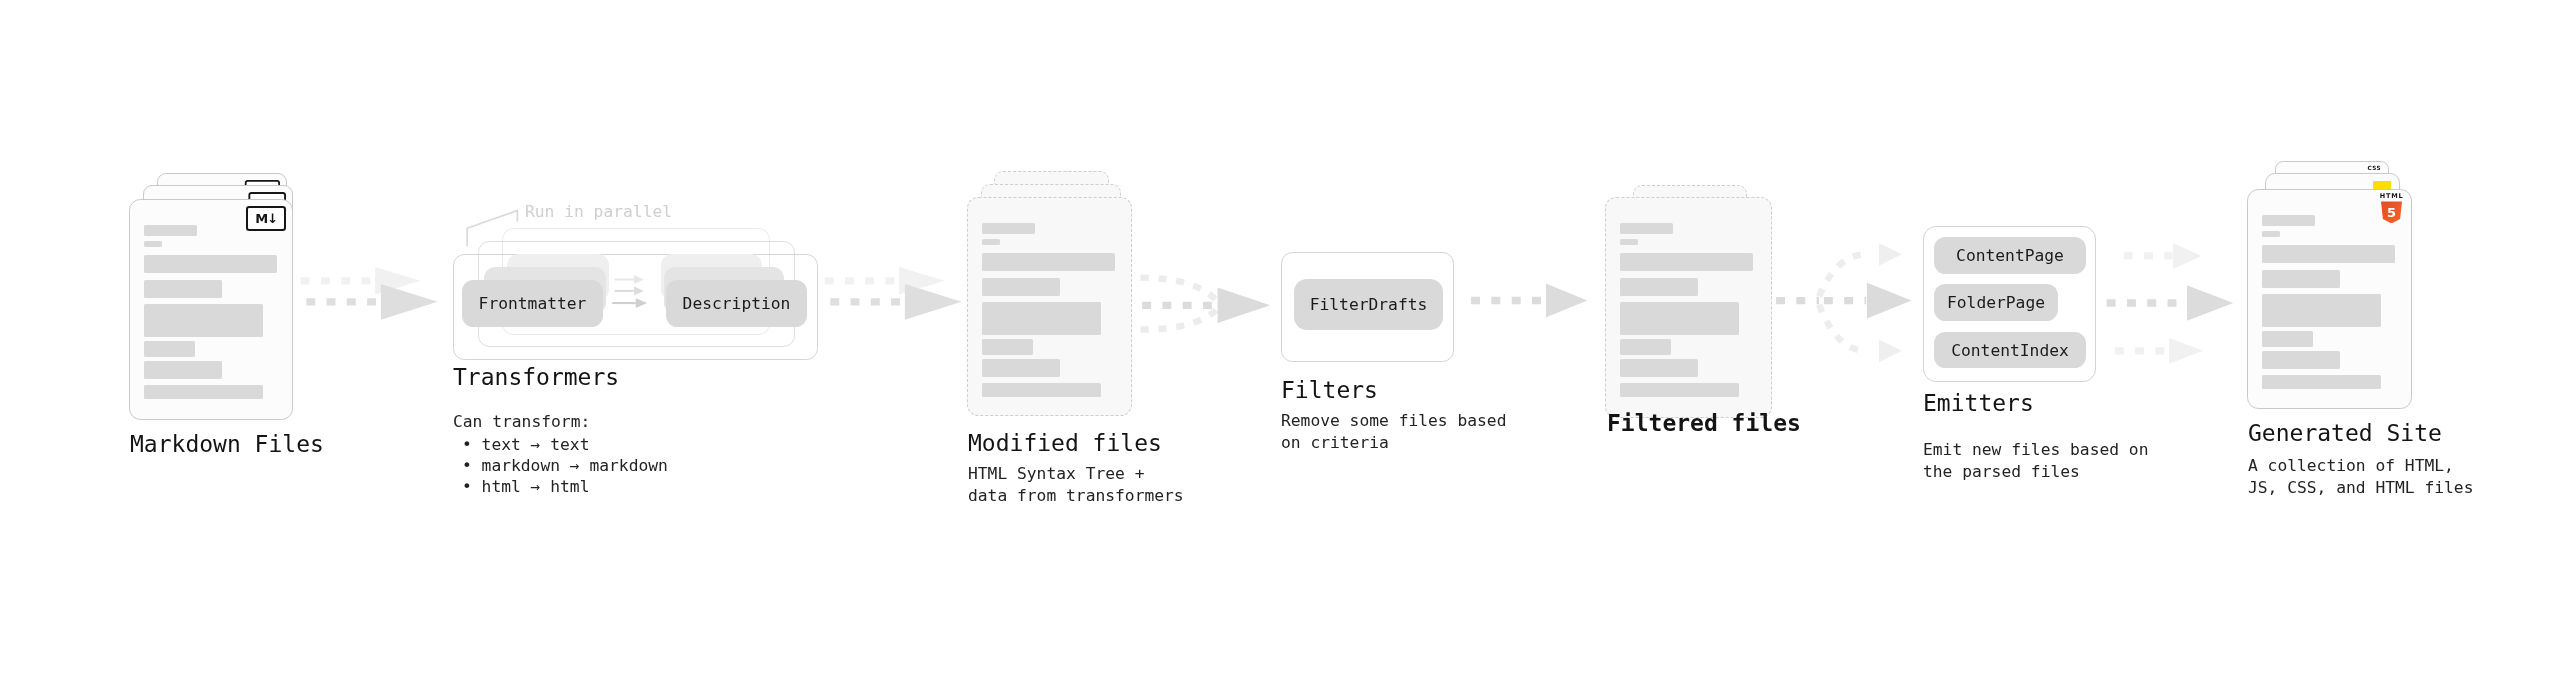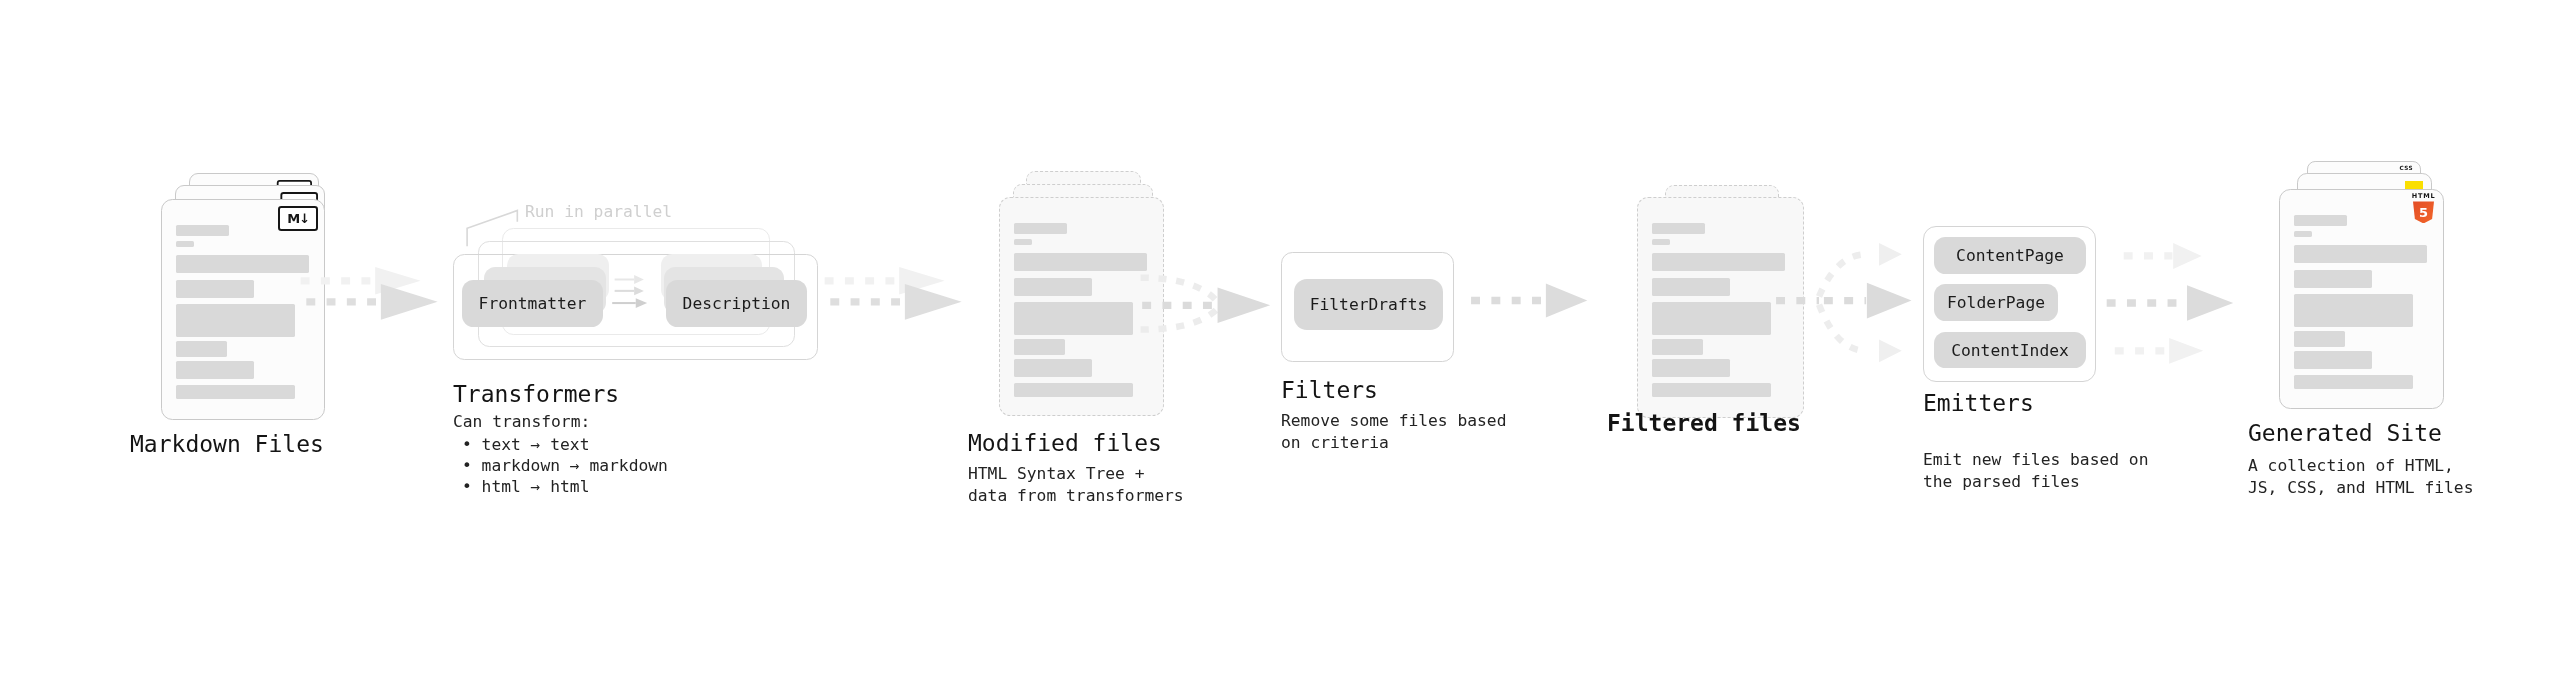--- a/index.html
+++ b/index.html
@@ -2,21 +2,21 @@
 <html style="font-size:13px"><head>
 <meta charset="utf-8">
 <style>
   html,body{margin:0;padding:0;background:#ffffff;}
   .canvas{
     position:relative;width:2576px;height:681px;background:#ffffff;overflow:hidden;
     font-family:"DejaVu Sans Mono","Liberation Mono",monospace;color:#1b1b1b;
   }
 
   
-  .doc{position:absolute;box-sizing:border-box;background:#fcfcfc;border:1.6px solid #c9c9c9;border-radius:11.4px;margin-left:32px;}
+  .doc{position:absolute;box-sizing:border-box;background:#fcfcfc;border:1.6px solid #c9c9c9;border-radius:11.4px;}
   .doc.dashed{border-style:dashed;border-color:#cecece;background:#f8f8f8;}
   .doc.small-r{border-radius:9px;}
 
   
   .sk{position:absolute;left:14px;background:#d9d9d9;border-radius:1.6px;}
   .sk1{top:25px;width:53px;height:10.6px;}
   .sk2{top:41px;width:18px;height:5.7px;}
   .sk3{top:55px;width:133px;height:18px;}
   .sk4{top:80px;width:78px;height:18px;}
   .sk5{top:104px;width:119px;height:32.5px;}
@@ -117,21 +117,21 @@
 
   <svg style="left:608px;top:273px;" width="49" height="39" viewBox="0 0 60 48">
     <line x1="8" y1="8" x2="32" y2="8" stroke="#e7e7e7" stroke-width="2.5"></line>
       <polygon points="32,2.5 44,8 32,13.5" fill="#e7e7e7"></polygon>
     <line x1="8" y1="22" x2="32" y2="22" stroke="#dcdcdc" stroke-width="2.5"></line>
       <polygon points="32,16.5 44,22 32,27.5" fill="#dcdcdc"></polygon>
     <line x1="5" y1="37" x2="34" y2="37" stroke="#cfcfcf" stroke-width="2.5"></line>
       <polygon points="34,31 48,37 34,43" fill="#cfcfcf"></polygon>
   </svg>
 
-  <div class="stage-label" style="left:453px;top:381px;">Transformers</div>
+  <div class="stage-label" style="left:453px;top:364px;">Transformers</div>
   <div class="note-title" style="left:453px;top:411px;">Can transform:</div>
   <div class="bullet-list" style="left:462px;top:434px;">
     <div>• text → text</div>
     <div>• markdown → markdown</div>
     <div>• html → html</div>
   </div>
 
   <svg style="left:823px;top:267px;" width="150" height="77" viewBox="0 0 185 95">
     <line x1="2" y1="17" x2="92" y2="17" stroke="#f1f1f1" stroke-width="9" stroke-dasharray="11 14"></line>
     <polygon points="94,0 150,17 94,34" fill="#f1f1f1"></polygon>
@@ -194,21 +194,21 @@
     <polygon points="132,125 160,139 132,153" fill="#efefef"></polygon>
     <line x1="64" y1="77" x2="116" y2="77" stroke="#dbdbdb" stroke-width="9" stroke-dasharray="11 14"></line>
     <polygon points="117,55 172,77 117,99" fill="#dbdbdb"></polygon>
   </svg>
 
   <div class="panel" style="left:1923px;top:226px;width:173px;height:156px;border-radius:13px;"></div>
   <div class="g-btn" style="left:1934px;top:237px;width:152px;height:37px;">ContentPage</div>
   <div class="g-btn" style="left:1934px;top:284px;width:124px;height:37px;">FolderPage</div>
   <div class="g-btn" style="left:1934px;top:332px;width:152px;height:36px;">ContentIndex</div>
   <div class="stage-label" style="left:1923px;top:390px;">Emitters</div>
-  <div class="stage-note" style="left:1923px;top:449px;">Emit new files based on
+  <div class="stage-note" style="left:1923px;top:439px;">Emit new files based on
 the parsed files</div>
 
   <svg style="left:2101px;top:238px;" width="142" height="130" viewBox="0 0 175 160">
     <line x1="28" y1="22" x2="88" y2="22" stroke="#f1f1f1" stroke-width="9" stroke-dasharray="11 14"></line>
     <polygon points="89,6 124,22 89,38" fill="#f1f1f1"></polygon>
     <line x1="7" y1="80" x2="105" y2="80" stroke="#dcdcdc" stroke-width="9" stroke-dasharray="11 14"></line>
     <polygon points="106,58 163,80 106,102" fill="#dcdcdc"></polygon>
     <line x1="17" y1="139" x2="82" y2="139" stroke="#f1f1f1" stroke-width="9" stroke-dasharray="11 14"></line>
     <polygon points="84,123 126,139 84,155" fill="#f1f1f1"></polygon>
   </svg>

